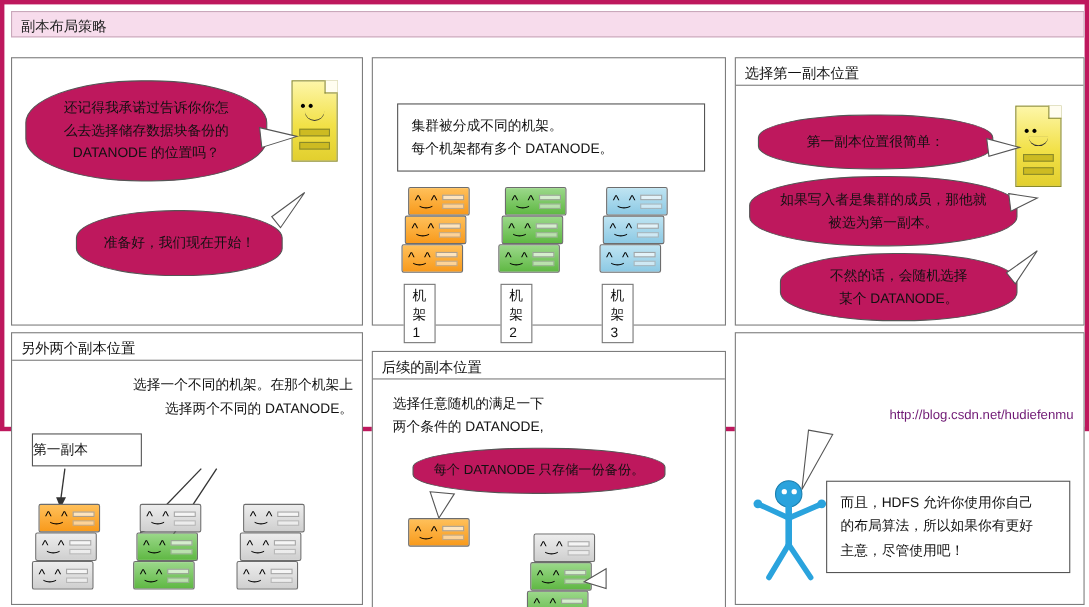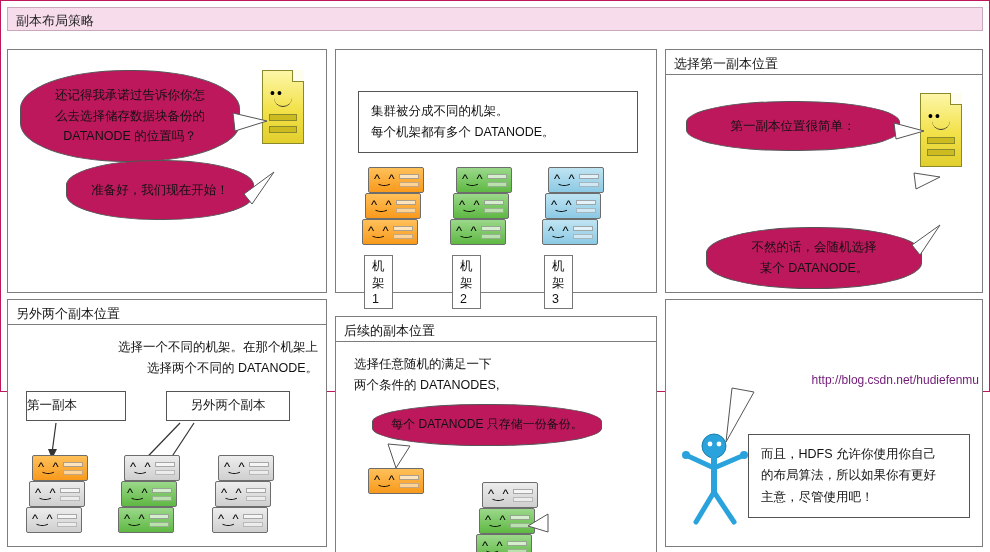--- a/index.html
+++ b/index.html
@@ -5,21 +5,21 @@
   html,body{margin:0;padding:0;}
   body{
     width:990px;height:552px;
     background:#ffffff;
     font-family:"Liberation Sans","DejaVu Sans",sans-serif;
     position:relative;
     overflow:hidden;
   }
   .page{
     position:absolute;left:0;top:0;width:990px;height:392px;
-    border:1px solid #be185d;
+    border:4px solid #be185d;
     box-sizing:border-box;
   }
   
   .title-bar{
     position:absolute;left:6px;top:6px;width:976px;height:24px;
     background:#f7dcec;
     border:1px solid #c9a8bb;
     box-sizing:border-box;
   }
   .title-bar .t{
@@ -162,21 +162,21 @@
 
       <div class="bubble" style="left:12px;top:20px;width:220px;height:92px;">
         <div class="txt" style="white-space:pre-line;">还记得我承诺过告诉你你怎
 么去选择储存数据块备份的
 DATANODE 的位置吗？</div>
       </div>
       <svg class="tail" style="left:225px;top:55px;" width="40" height="40">
         <polygon points="0,8 34,16 2,26" fill="#fff" stroke="#555" stroke-width="1"></polygon>
       </svg>
 
-      <div class="bubble" style="left:58px;top:110px;width:188px;height:60px;">
+      <div class="bubble" style="left:58px;top:138px;width:188px;height:60px;">
         <div class="txt" style="white-space:pre-line;">准备好，我们现在开始！</div>
       </div>
       <svg class="tail" style="left:236px;top:120px;" width="40" height="40">
         <polygon points="0,24 30,2 8,34" fill="#fff" stroke="#555" stroke-width="1"></polygon>
       </svg>
     </div>
   </div>
 
   <div class="panel" style="left:334px;top:48px;width:322px;height:244px;">
     <div class="panel-body">
@@ -261,20 +261,24 @@
         <div class="slot" style="top:56px;"></div>
       </div>
 
       <div class="bubble" style="left:20px;top:26px;width:214px;height:50px;">
         <div class="txt">第一副本位置很简单：</div>
       </div>
       <svg class="tail" style="left:228px;top:42px;" width="40" height="30">
         <polygon points="0,6 30,14 2,22" fill="#fff" stroke="#555" stroke-width="1"></polygon>
       </svg>
 
+      <div class="bubble" style="left:12px;top:82px;width:244px;height:64px;">
+        <div class="txt" style="white-space:pre-line;">如果写入者是集群的成员，那他就
+被选为第一副本。</div>
+      </div>
       <svg class="tail" style="left:248px;top:92px;" width="40" height="30">
         <polygon points="0,6 26,10 2,22" fill="#fff" stroke="#555" stroke-width="1"></polygon>
       </svg>
 
       <div class="bubble" style="left:40px;top:152px;width:216px;height:62px;">
         <div class="txt" style="white-space:pre-line;">不然的话，会随机选择
 某个 DATANODE。</div>
       </div>
       <svg class="tail" style="left:246px;top:148px;" width="40" height="40">
         <polygon points="0,22 28,2 8,32" fill="#fff" stroke="#555" stroke-width="1"></polygon>
@@ -286,23 +290,20 @@
     <div class="panel-head">
       <div class="t">另外两个副本位置</div>
     </div>
     <div class="panel-body">
 
       <div class="plaintext" style="left:30px;top:12px;width:280px;white-space:pre-line;text-align:right;">选择一个不同的机架。在那个机架上
 选择两个不同的 DATANODE。</div>
 
       <div class="rectbox" style="left:18px;top:66px;width:100px;height:30px;">
         <div class="txt" style="text-align:left;padding:0;">第一副本</div>
-      </div>
-      <div class="rectbox" style="left:158px;top:66px;width:124px;height:30px;">
-        <div class="txt" style="text-align:center;padding:0;">另外两个副本</div>
       </div>
 
       <svg style="position:absolute;left:0;top:0;width:320px;height:224px;">
         <line x1="48" y1="98" x2="44" y2="128" stroke="#333" stroke-width="1.2"></line>
         <polygon points="44,134 40,124 49,124" fill="#333"></polygon>
         <line x1="172" y1="98" x2="120" y2="152" stroke="#333" stroke-width="1.2"></line>
         <polygon points="116,157 120,146 126,153" fill="#333"></polygon>
         <line x1="186" y1="98" x2="136" y2="174" stroke="#333" stroke-width="1.2"></line>
         <polygon points="133,179 135,167 142,172" fill="#333"></polygon>
       </svg>
@@ -364,21 +365,21 @@
     </div>
   </div>
 
   <div class="panel" style="left:334px;top:298px;width:322px;height:248px;margin-top:17px;">
     <div class="panel-head">
       <div class="t">后续的副本位置</div>
     </div>
     <div class="panel-body">
 
       <div class="plaintext" style="left:18px;top:12px;width:290px;white-space:pre-line;">选择任意随机的满足一下
-两个条件的 DATANODES,</div>
+两个条件的 DATANODE,</div>
 
       <div class="bubble" style="left:36px;top:62px;width:230px;height:42px;">
         <div class="txt" style="font-size:12px;">每个 DATANODE 只存储一份备份。</div>
       </div>
       <svg class="tail" style="left:46px;top:100px;" width="40" height="40">
         <polygon points="6,2 28,4 14,26" fill="#fff" stroke="#555" stroke-width="1"></polygon>
       </svg>
 
       <div class="node n-orange" style="left:32px;top:126px;">
         <div class="face">^‿^</div>

